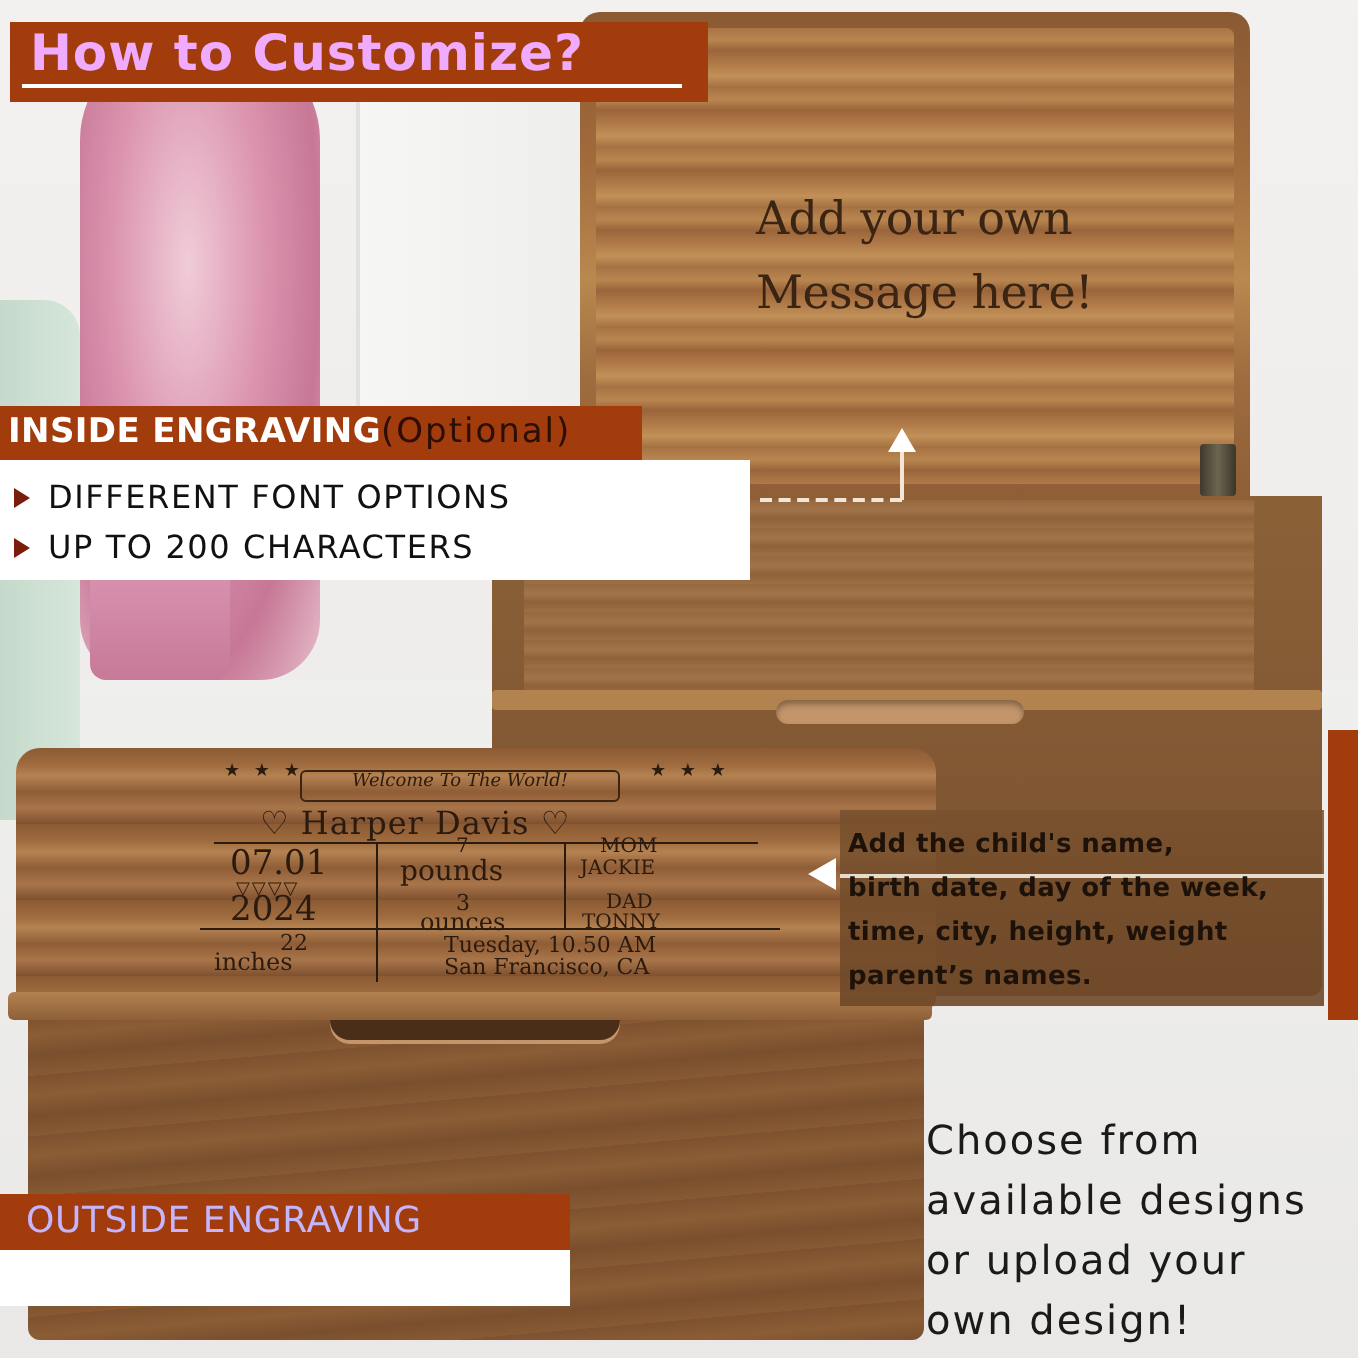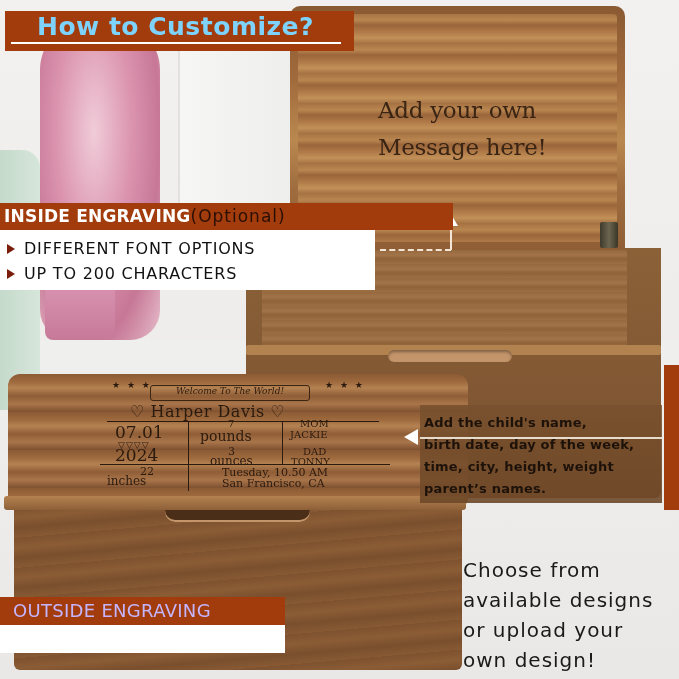--- a/index.html
+++ b/index.html
@@ -84,25 +84,25 @@
   .engr-dad-name { left: 291px; top: 456px; font-size: 10px; }
   .engr-height-num { left: 140px; top: 465px; font-size: 11px; }
   .engr-height { left: 107px; top: 474px; font-size: 12px; text-align: right; }
   .engr-day { left: 222px; top: 466px; font-size: 11px; }
   .engr-city { left: 222px; top: 477px; font-size: 11px; }
 
   
   .title-banner { position: absolute; left: 5px; top: 11px; width: 349px; height: 40px;
     background: #a23c0c; }
   .title-text { position: absolute; left: 10px; top: 1px; font-family: "DejaVu Sans", sans-serif;
-    font-weight: bold; font-size: 25px; color: #7dd3fc; letter-spacing: 0.5px; white-space: nowrap; margin-left: 22px; }
+    font-weight: bold; font-size: 25px; color: #f0abfc; letter-spacing: 0.5px; white-space: nowrap; }
   .title-underline { position: absolute; left: 6px; top: 31px; width: 330px; height: 2px; background: #fff; }
 
   
-  .inside-header { position: absolute; left: 0; top: 203px; width: 453px; height: 27px; background: #a23c0c; }
+  .inside-header { position: absolute; left: 0; top: 203px; width: 321px; height: 27px; background: #a23c0c; }
   .inside-title { position: absolute; left: 4px; top: 3px; font-family: "DejaVu Sans", sans-serif;
     font-weight: bold; font-size: 17px; color: #fff; white-space: nowrap; letter-spacing: 0.2px; }
   .inside-optional { font-weight: normal; color: #2b0f04; letter-spacing: 1px; }
   .inside-list { position: absolute; left: 0; top: 230px; width: 375px; height: 60px; background: #fff; padding: 6px 0 0 7px; }
   .inside-list-item { display: flex; align-items: center; height: 25px; }
   .bullet-tri { width: 0; height: 0; border-top: 5px solid transparent; border-bottom: 5px solid transparent;
     border-left: 8px solid #7a1d0a; margin-right: 9px; }
   .inside-list-text { font-family: "DejaVu Sans", sans-serif; font-size: 16px; color: #111; letter-spacing: 0.8px; white-space: nowrap; }
 
   

